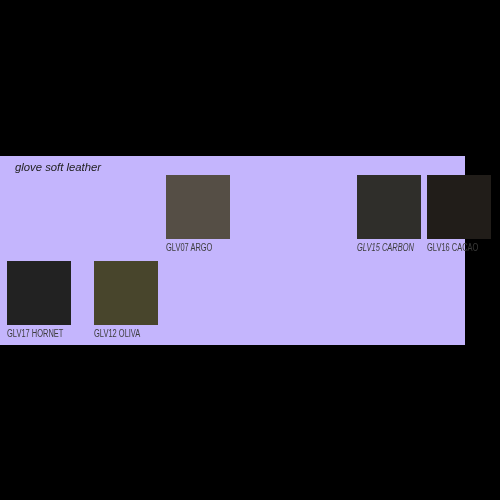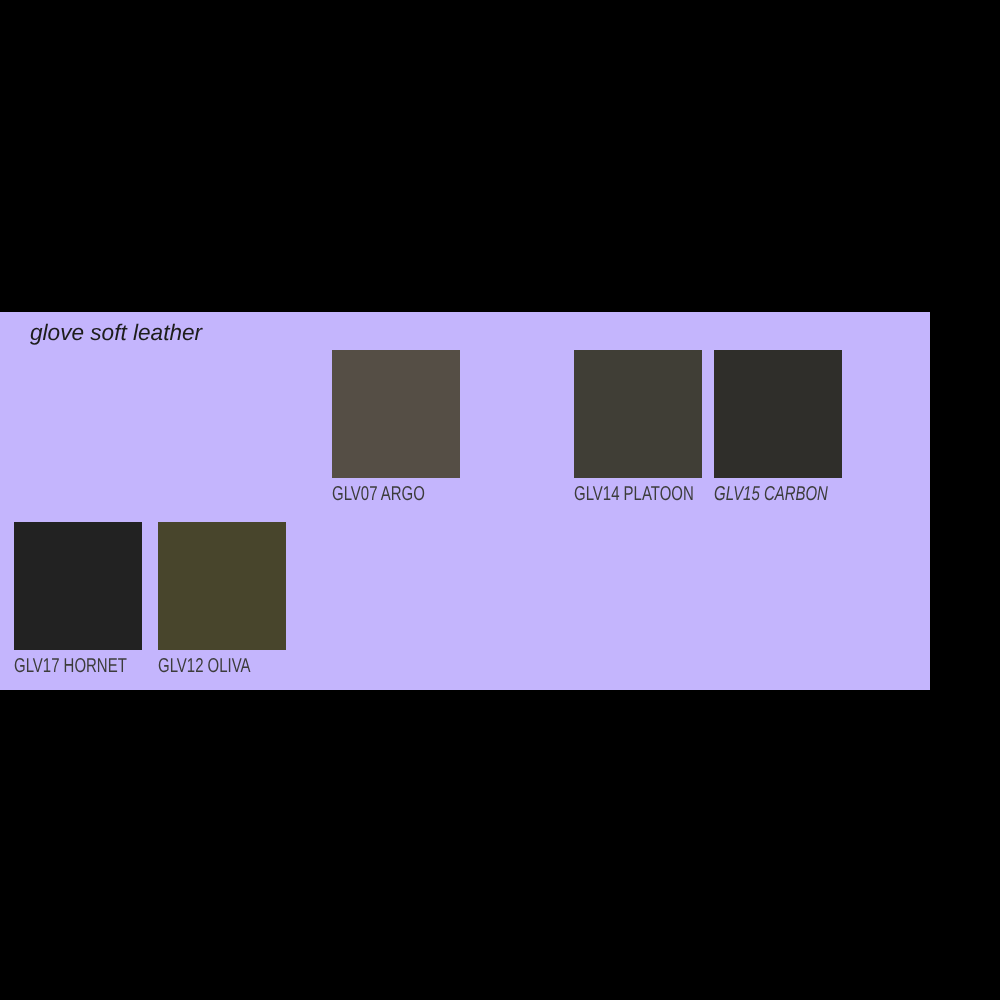--- a/index.html
+++ b/index.html
@@ -36,32 +36,32 @@
 
 <div class="letterbox-top"></div>
 
 <div class="page">
   <div class="title">glove soft leather</div>
   <div class="grid">
       <div class="cell" style="left: 147px; top: 19px; margin-left: 19px;">
     <div class="sw" style="background: rgb(85, 78, 69);"></div>
     <div class="lbl">GLV07 ARGO</div>
   </div>
-      <div class="cell" style="left: 287px; top: 19px;">
-    <div class="sw" style="background: rgb(64, 62, 54);"></div>
-    <div class="lbl">GLV14 PLATOON</div>
-  </div>
       <div class="cell" style="left: 357px; top: 19px; font-style: italic;">
     <div class="sw" style="background: rgb(47, 46, 42);"></div>
     <div class="lbl">GLV15 CARBON</div>
+  </div>
+      <div class="cell" style="left: 427px; top: 19px;">
+    <div class="sw" style="background: rgb(33, 29, 25);"></div>
+    <div class="lbl">GLV16 CACAO</div>
   </div>
       <div class="cell" style="left: 7px; top: 105px;">
     <div class="sw" style="background: rgb(34, 34, 34);"></div>
     <div class="lbl">GLV17 HORNET</div>
   </div>
-      <div class="cell" style="left: 79px; top: 105px;">
+      <div class="cell" style="left: 94px; top: 105px;">
     <div class="sw" style="background: rgb(72, 69, 44);"></div>
     <div class="lbl">GLV12 OLIVA</div>
   </div>
     </div>
 </div>
 
 <div class="letterbox-bottom"></div>
 
 </body></html>

